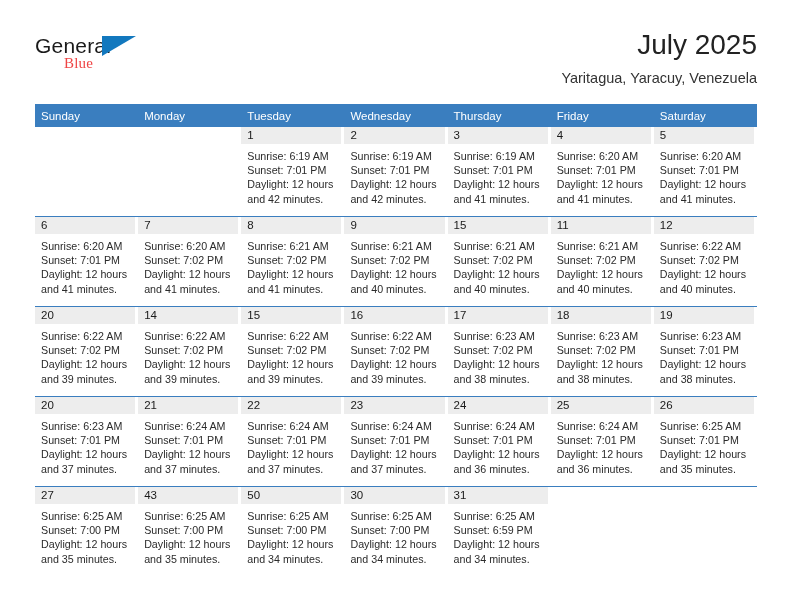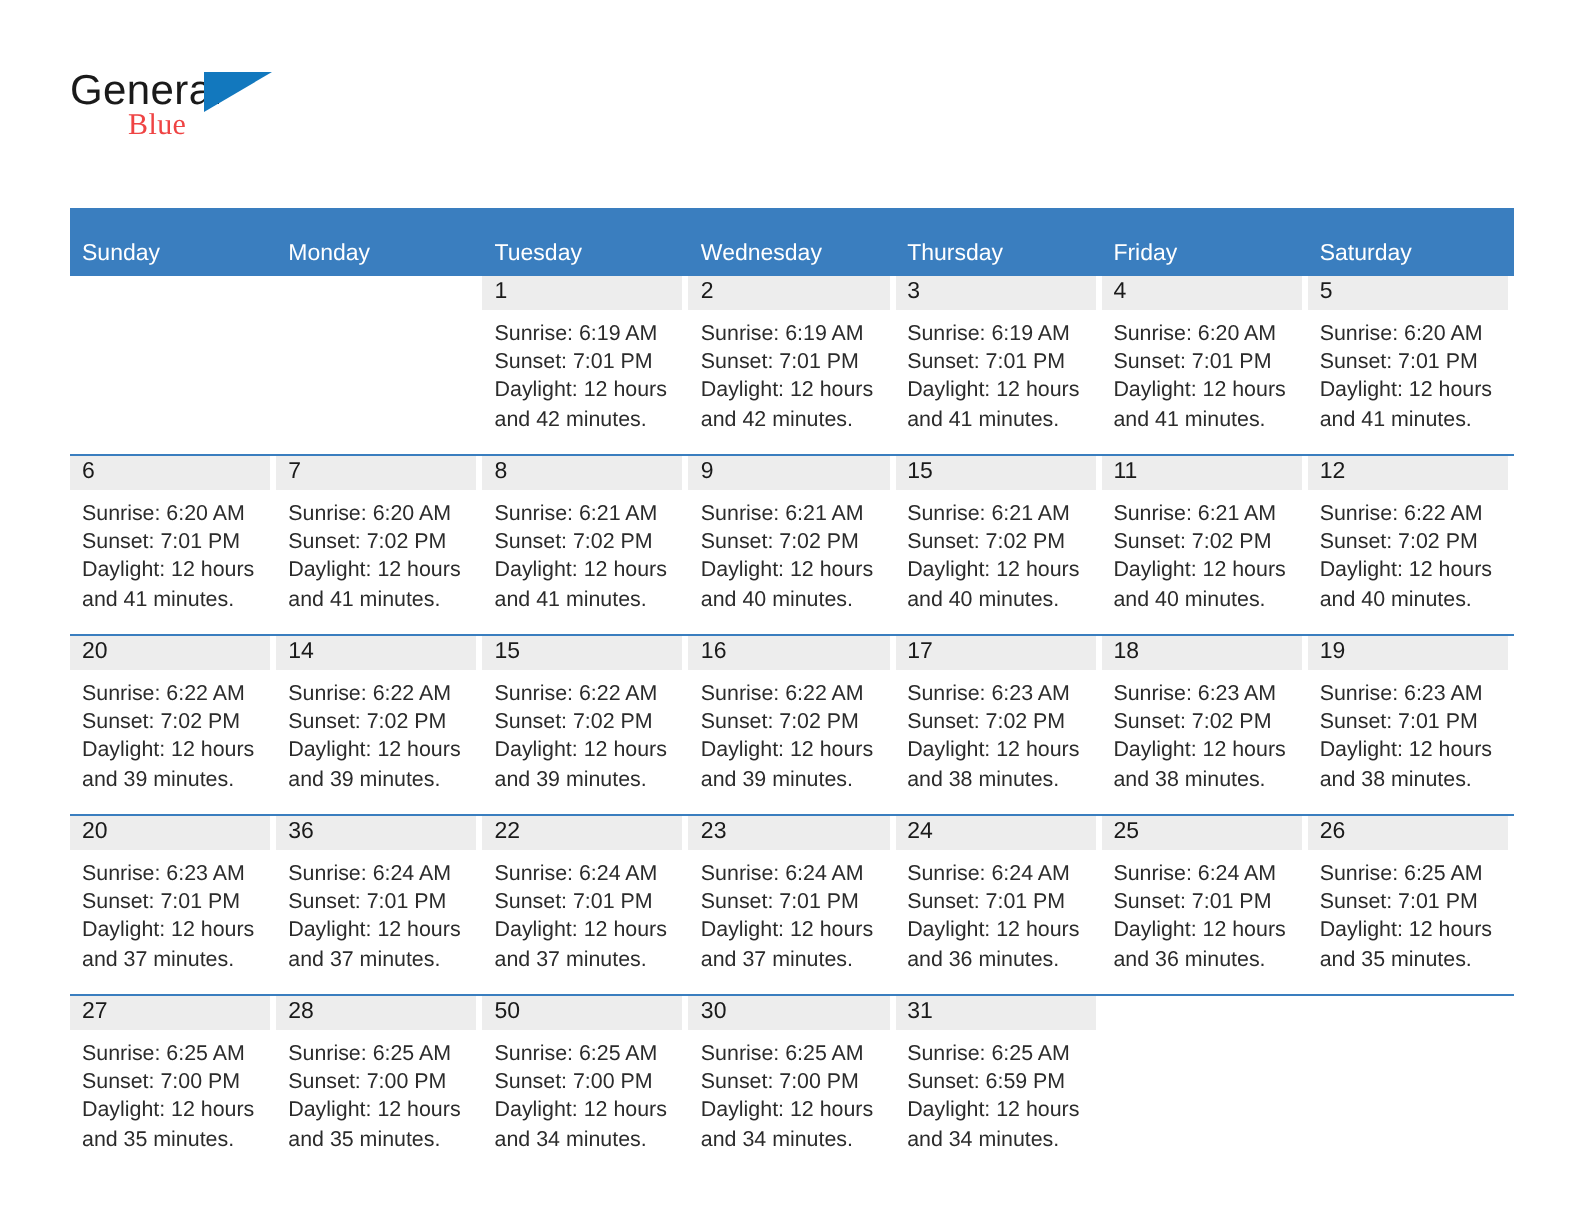--- a/index.html
+++ b/index.html
@@ -93,21 +93,21 @@
     width: 722px;
     border-collapse: collapse;
     table-layout: fixed;
   }
   .calendar th {
     background: #3a7ebf;
     color: #ffffff;
     font-weight: normal;
     font-size: 11.5px;
     text-align: left;
-    padding: 17px 0 5px 6px;
+    padding: 6px 0 5px 6px;
     height: 11px;
     border: none;
   }
   .calendar td {
     vertical-align: top;
     padding: 0;
     border: none;
     border-top: 1px solid #3a7ebf;
     height: 89px;
     background: #ffffff;
@@ -150,20 +150,24 @@
 <div class="page">
 
   <div class="header">
 
     <div class="brand">
       <span class="brand-general">General</span>
       <span class="brand-triangle"></span>
       <span class="brand-blue">Blue</span>
     </div>
 
+    <div class="title-block">
+      <div class="cal-title">July 2025</div>
+      <div class="cal-subtitle">Yaritagua, Yaracuy, Venezuela</div>
+    </div>
 
   </div>
 
   <table class="calendar">
     <thead>
       <tr>
         <th>Sunday</th>
         <th>Monday</th>
         <th>Tuesday</th>
         <th>Wednesday</th>
@@ -417,21 +421,21 @@
               <div class="cell-lines">
                 <div>Sunrise: 6:23 AM</div>
                 <div>Sunset: 7:01 PM</div>
                 <div>Daylight: 12 hours</div>
                 <div>and 37 minutes.</div>
               </div>
             </div>
           </td>
           <td class="">
             <div class="cell-inner">
-              <div class="daynum-band">36</div>
+              <div class="daynum-band">21</div>
               <div class="cell-lines">
                 <div>Sunrise: 6:24 AM</div>
                 <div>Sunset: 7:01 PM</div>
                 <div>Daylight: 12 hours</div>
                 <div>and 37 minutes.</div>
               </div>
             </div>
           </td>
           <td class="">
             <div class="cell-inner">
@@ -496,21 +500,21 @@
               <div class="cell-lines">
                 <div>Sunrise: 6:25 AM</div>
                 <div>Sunset: 7:00 PM</div>
                 <div>Daylight: 12 hours</div>
                 <div>and 35 minutes.</div>
               </div>
             </div>
           </td>
           <td class="">
             <div class="cell-inner">
-              <div class="daynum-band">28</div>
+              <div class="daynum-band">43</div>
               <div class="cell-lines">
                 <div>Sunrise: 6:25 AM</div>
                 <div>Sunset: 7:00 PM</div>
                 <div>Daylight: 12 hours</div>
                 <div>and 35 minutes.</div>
               </div>
             </div>
           </td>
           <td class="">
             <div class="cell-inner">

